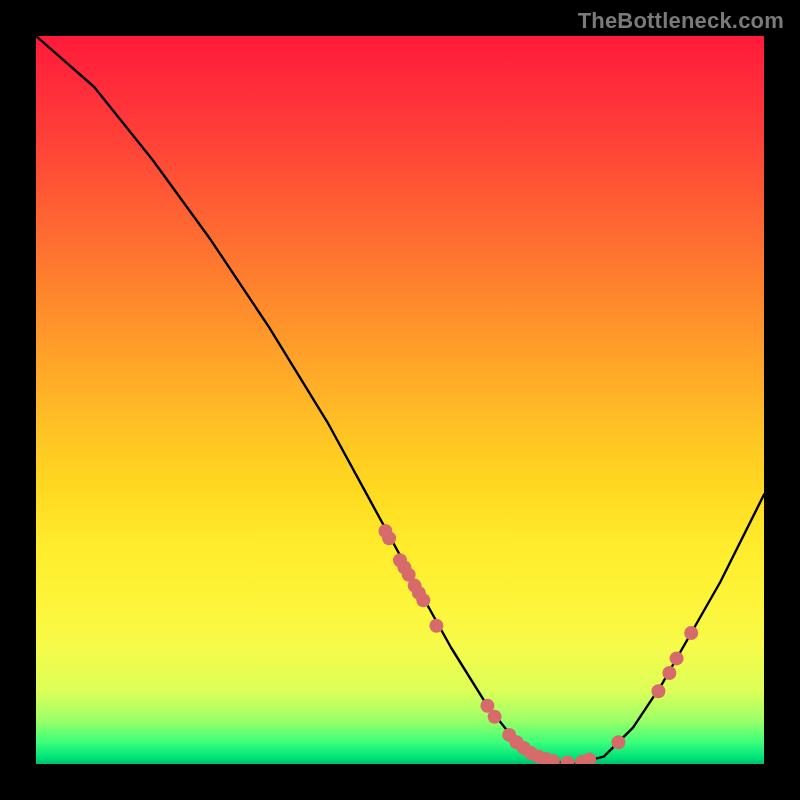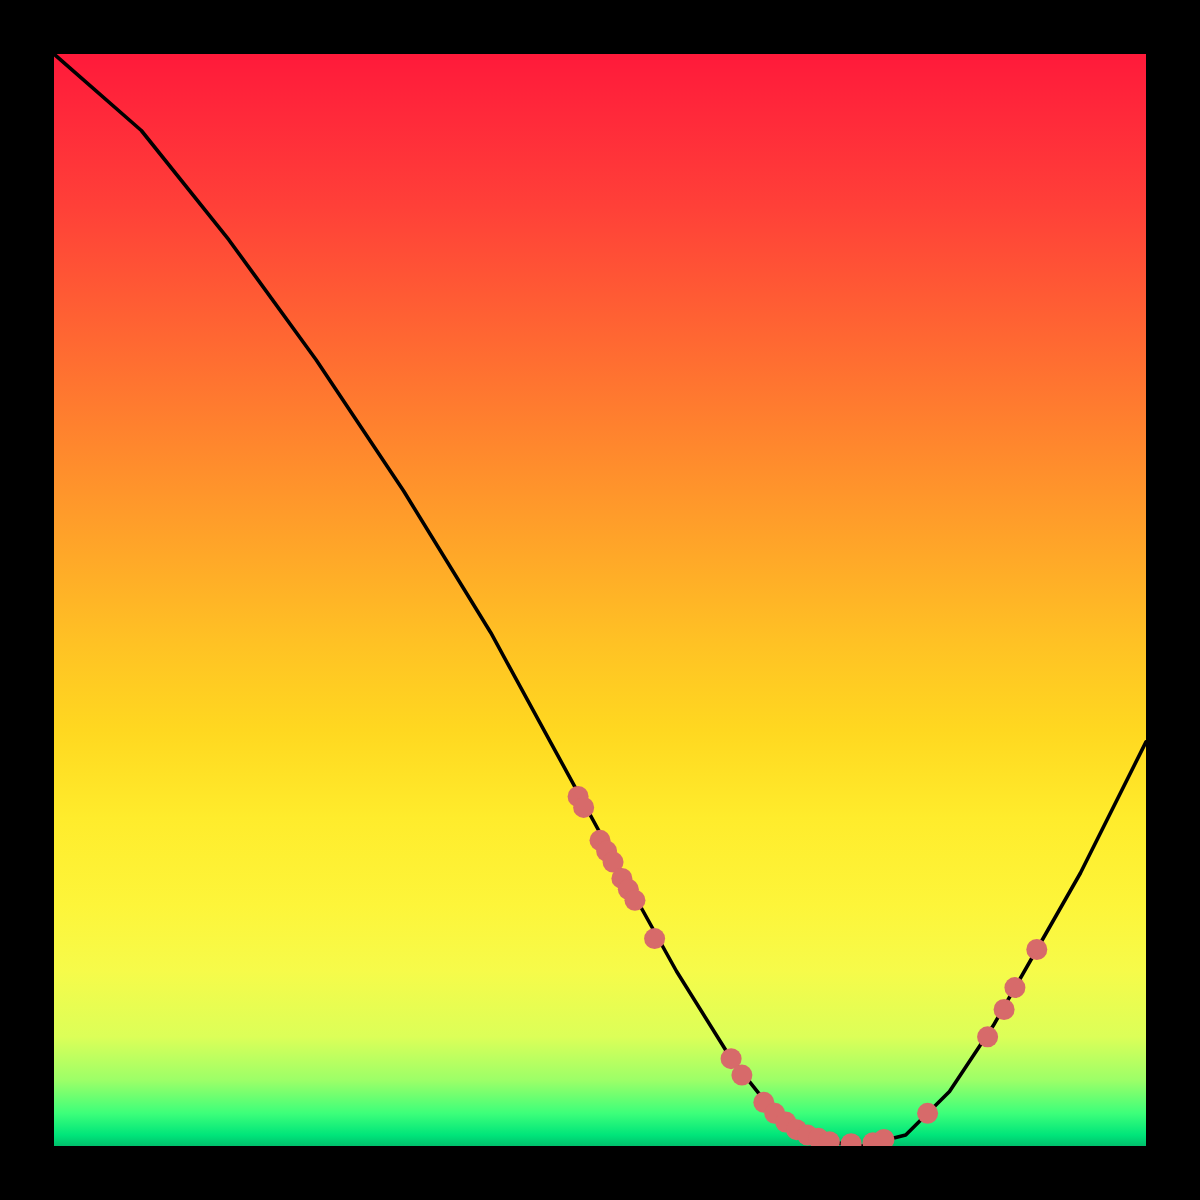--- a/index.html
+++ b/index.html
@@ -59,20 +59,21 @@
     color: #7a7a7a;
     font-size: 22px;
     font-weight: 600;
     letter-spacing: 0.2px;
   }
 </style>
 </head>
 <body>
 
 <div class="stage">
+  <div class="attribution">TheBottleneck.com</div>
 
   <div class="plot-area">
     <div class="gradient"></div>
     <svg class="curve-svg" viewBox="0 0 728 728" preserveAspectRatio="none">
       <path id="curve-path" fill="none" stroke="#000000" stroke-width="2.4" stroke-linejoin="round" stroke-linecap="round" d="M0.0 0.0 L58.2 51.0 L116.5 123.8 L174.7 203.8 L233.0 291.2 L291.2 385.8 L334.9 465.9 L378.6 546.0 L415.0 611.5 L451.4 669.8 L480.5 706.2 L509.6 724.4 L538.7 728.0 L567.8 720.7 L597.0 691.6 L626.1 647.9 L655.2 597.0 L684.3 546.0 L728.0 458.6"></path>
       <g id="markers">
           <circle cx="349.4" cy="495.0" r="7" fill="#d76a6a" stroke="#c95858" stroke-width="0"></circle>
           <circle cx="353.1" cy="502.3" r="7" fill="#d76a6a" stroke="#c95858" stroke-width="0"></circle>
           <circle cx="364.0" cy="524.2" r="7" fill="#d76a6a" stroke="#c95858" stroke-width="0"></circle>
           <circle cx="368.4" cy="531.4" r="7" fill="#d76a6a" stroke="#c95858" stroke-width="0"></circle>

